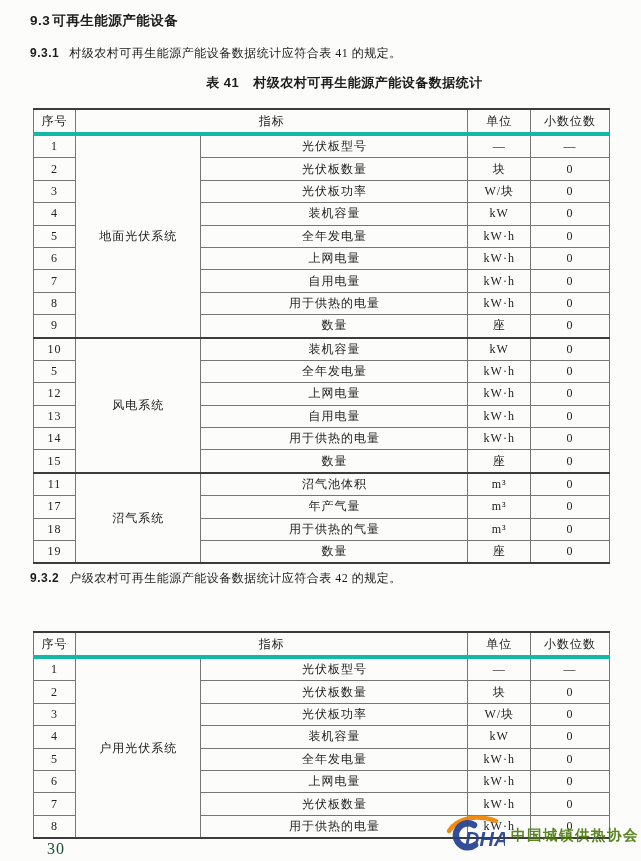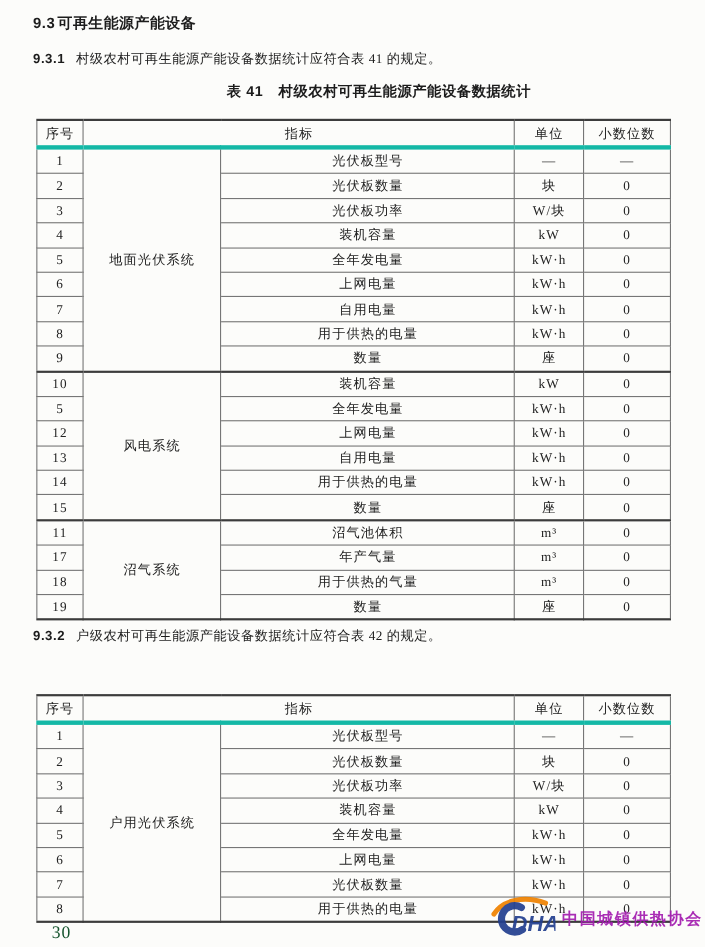--- a/index.html
+++ b/index.html
@@ -73,21 +73,21 @@
     font-size: 16px; color: #14532d; letter-spacing: 1px;
   }
   .logo {
     position: absolute; right: 2px; top: 812px;
     display: flex; align-items: flex-end; opacity: .92;
   }
   .logo svg { display: block; }
   .logo-name {
     font-family: "Liberation Sans", "DejaVu Sans", sans-serif;
     font-weight: bold; font-size: 14.5px; letter-spacing: 1.5px;
-    color: #a21caf; margin: 0 0 7px 6px; white-space: nowrap;
+    color: #4d7c0f; margin: 0 0 7px 6px; white-space: nowrap;
   }
 </style>
 </head>
 <body>
 
 <div class="page">
 
   <div class="section-heading">
     <span class="num">9.3</span><span>可再生能源产能设备</span>
   </div>

